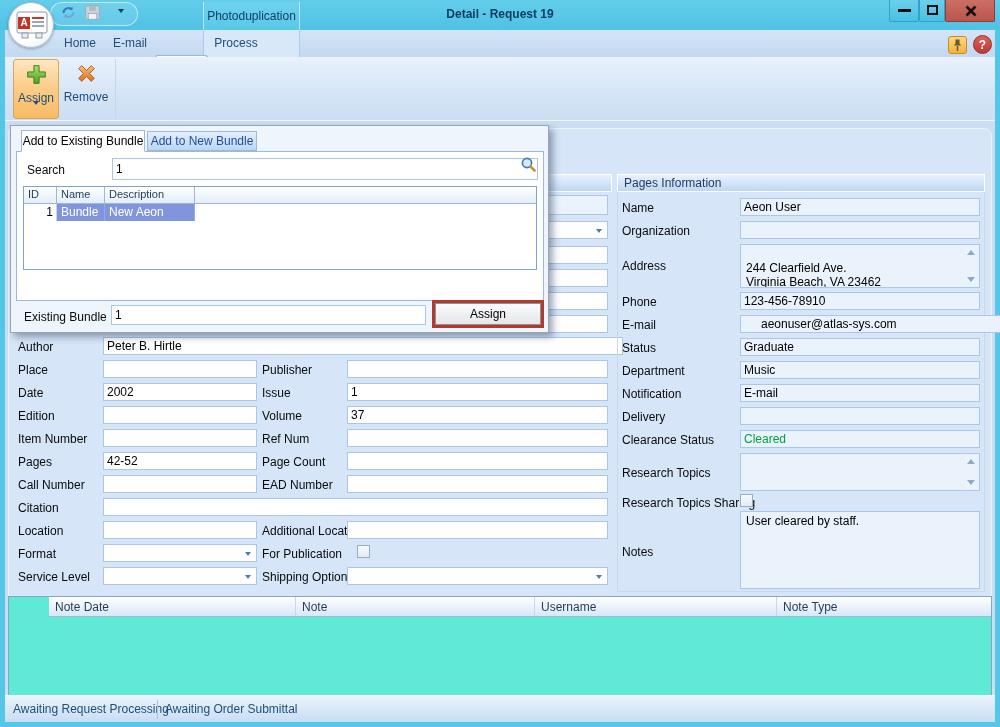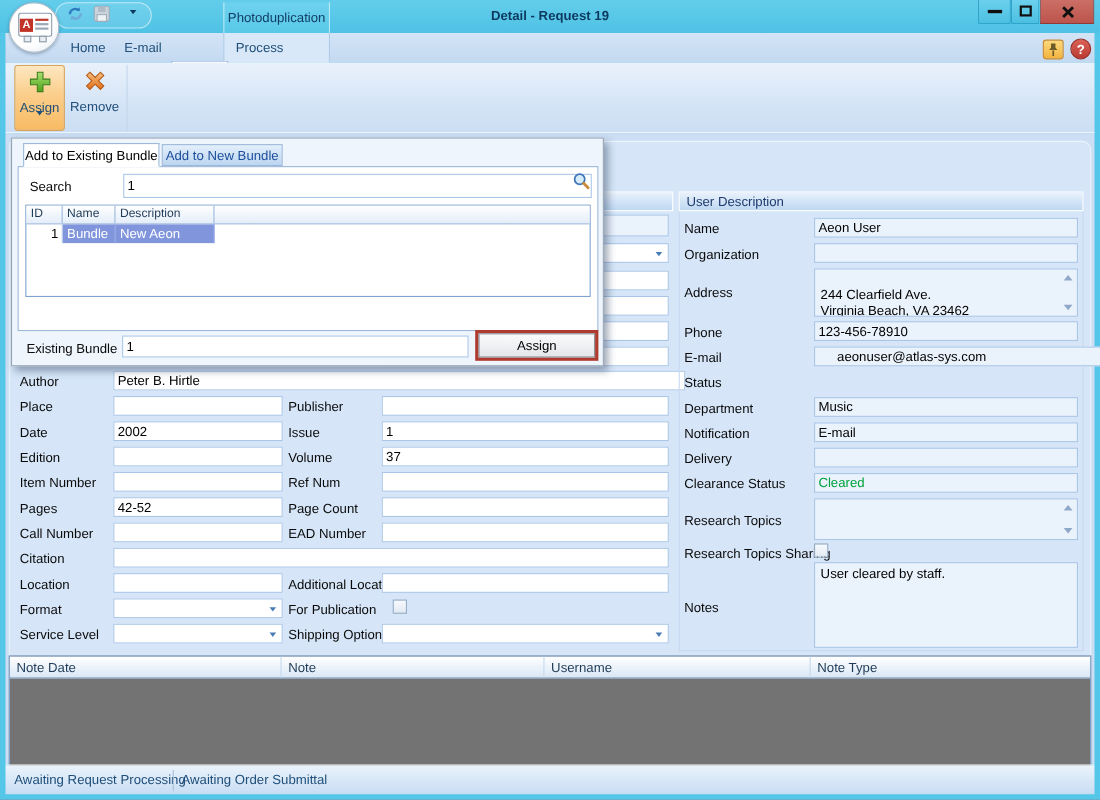--- a/index.html
+++ b/index.html
@@ -74,21 +74,21 @@
   .multiline { white-space:pre-line; overflow:hidden; line-height:14px; padding:2px 18px 2px 5px; }
   .cb { position:absolute; width:13px; height:13px; background:linear-gradient(#F7FAFD,#E2EAF2);
         border:1px solid #98AEC4; }
   .spin { position:absolute; right:1px; top:1px; bottom:1px; width:14px; }
   .spin .up { position:absolute; top:4px; left:3px; width:0; height:0; border-left:4px solid transparent;
               border-right:4px solid transparent; border-bottom:5px solid #8FA8C8; }
   .spin .dn { position:absolute; bottom:4px; left:3px; width:0; height:0; border-left:4px solid transparent;
               border-right:4px solid transparent; border-top:5px solid #8FA8C8; }
 
   
-  .ngrid { position:absolute; left:8px; top:596px; width:984px; height:112px; background:#737373; border:1px solid #7FA7D2; }
+  .ngrid { position:absolute; left:8px; top:596px; width:984px; height:112px; background:#5eead4; border:1px solid #7FA7D2;padding-left:40px; }
   .ngrid-hd { display:flex; height:20px; background:linear-gradient(#FFFFFF,#D9E7F6); border-bottom:1px solid #9DB8DC; }
   .ngrid-cell { padding:3px 0 0 6px; color:#1F3B57; border-right:1px solid #C5D9EE; overflow:hidden; white-space:nowrap; }
 
   
   .statusbar { position:absolute; left:5px; top:695px; width:990px; height:27px;
                background:linear-gradient(#EAF3FC,#C8DDF3); border-top:1px solid #FDFEFF; color:#1F4E79; }
   .sb-item { position:absolute; top:6px; }
   .sb-sep { position:absolute; left:152px; top:4px; width:1px; height:19px; background:#A9C0DC; }
 
   
@@ -264,21 +264,21 @@
   <div class="field dd" style="left:103px;top:544px;width:154px;"></div>
   <div class="lbl" style="left:262px;top:547px;">For Publication</div>
   <span class="cb" style="left:357px;top:545px;"></span>
 
   <div class="lbl" style="left:18px;top:570px;">Service Level</div>
   <div class="field dd" style="left:103px;top:567px;width:154px;"></div>
   <div class="lbl" style="left:262px;top:570px;">Shipping Option</div>
   <div class="field dd" style="left:347px;top:567px;width:261px;"></div>
 
   <div class="grp-box" style="left:617px;top:174px;width:368px;height:418px;"></div>
-  <div class="grp-hd" style="left:617px;top:174px;width:368px;">User Description</div>
+  <div class="grp-hd" style="left:617px;top:174px;width:368px;">Pages Information</div>
 
   <div class="lbl" style="left:622px;top:201px;">Name</div>
   <div class="field ro" style="left:740px;top:198px;width:240px;">Aeon User</div>
 
   <div class="lbl" style="left:622px;top:224px;">Organization</div>
   <div class="field ro" style="left:740px;top:221px;width:240px;"></div>
 
   <div class="lbl" style="left:622px;top:259px;">Address</div>
   <div class="field ro multiline" style="left:740px;top:244px;width:240px;height:44px;">
     <span>244 Clearfield Ave.
@@ -286,20 +286,21 @@
     <span class="spin"><span class="up"></span><span class="dn"></span></span>
   </div>
 
   <div class="lbl" style="left:622px;top:295px;">Phone</div>
   <div class="field ro" style="left:740px;top:292px;width:240px;">123-456-78910</div>
 
   <div class="lbl" style="left:622px;top:318px;">E-mail</div>
   <div class="field ro" style="left:740px;top:315px;width:284px;padding-left:20px;">aeonuser@atlas-sys.com</div>
 
   <div class="lbl" style="left:622px;top:341px;">Status</div>
+  <div class="field ro" style="left:740px;top:338px;width:240px;">Graduate</div>
 
   <div class="lbl" style="left:622px;top:364px;">Department</div>
   <div class="field ro" style="left:740px;top:361px;width:240px;">Music</div>
 
   <div class="lbl" style="left:622px;top:387px;">Notification</div>
   <div class="field ro" style="left:740px;top:384px;width:240px;">E-mail</div>
 
   <div class="lbl" style="left:622px;top:410px;">Delivery</div>
   <div class="field ro" style="left:740px;top:407px;width:240px;"></div>
 

